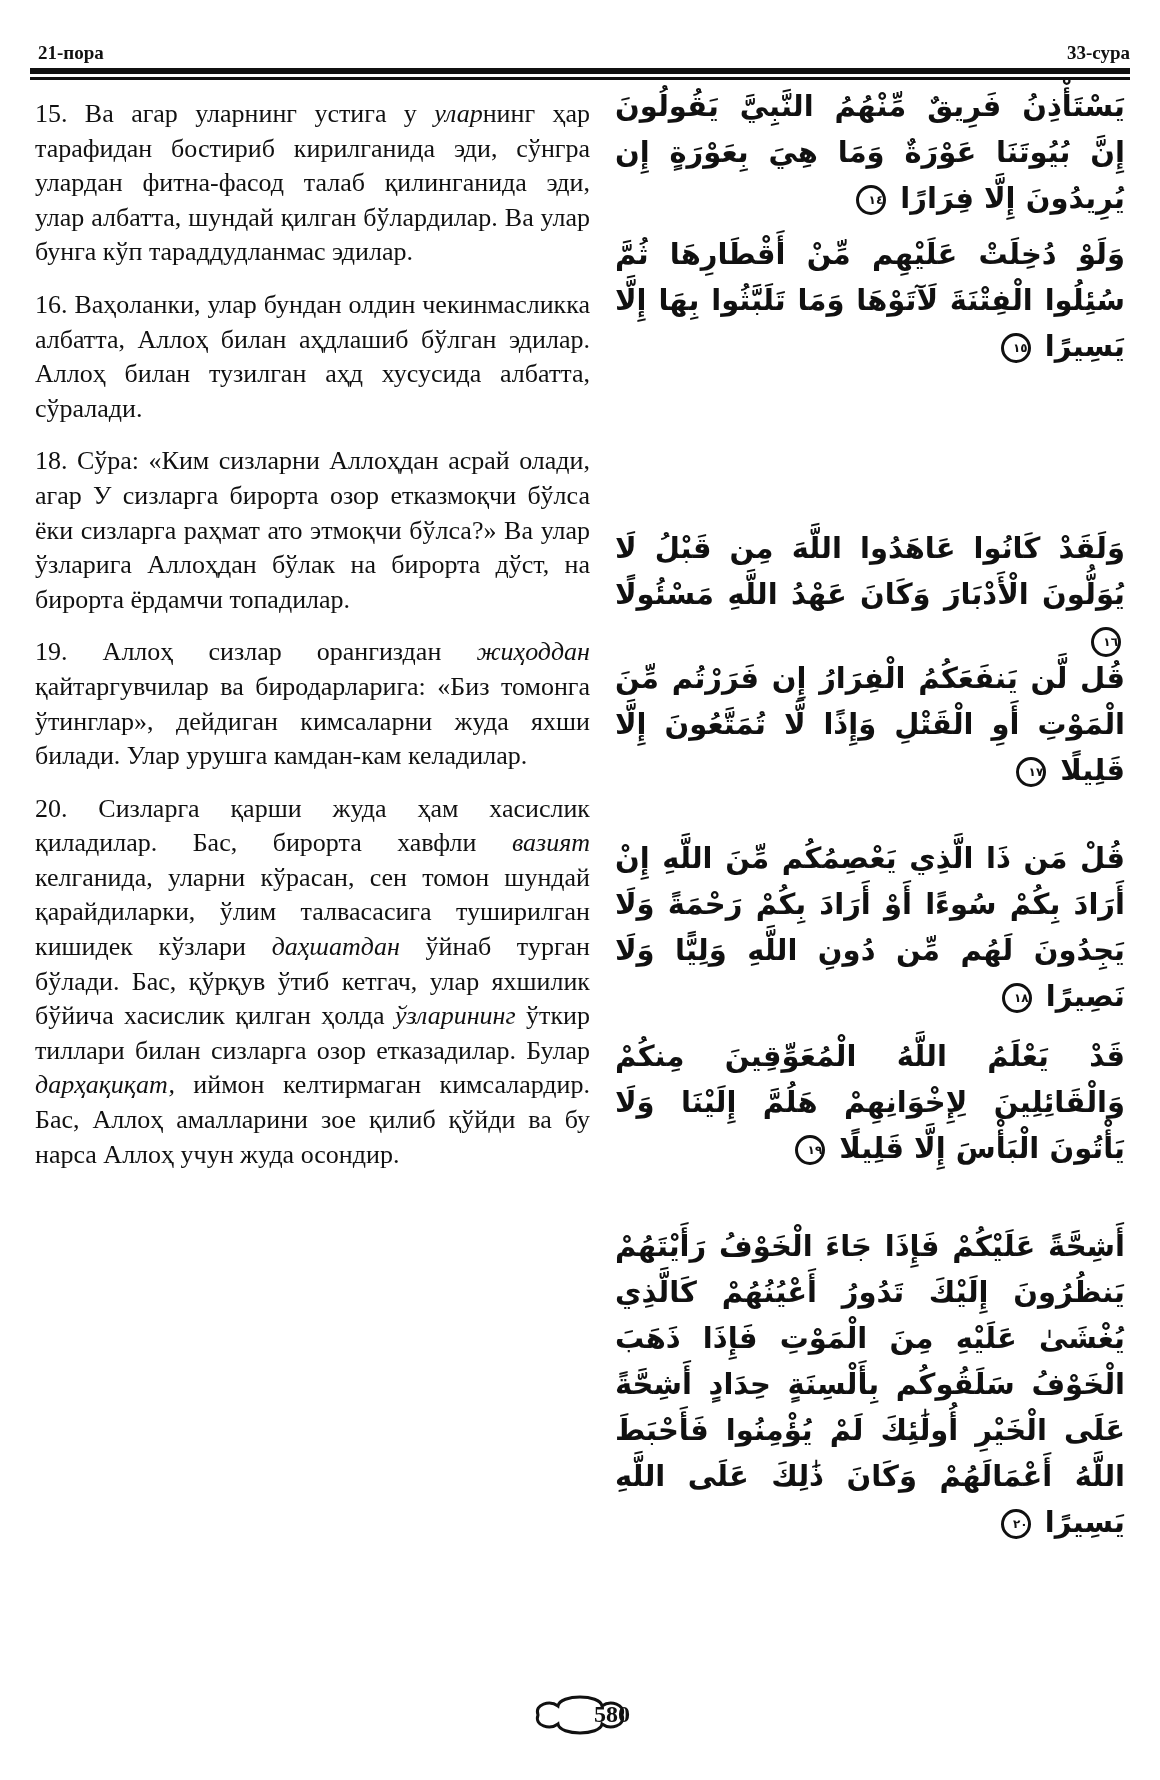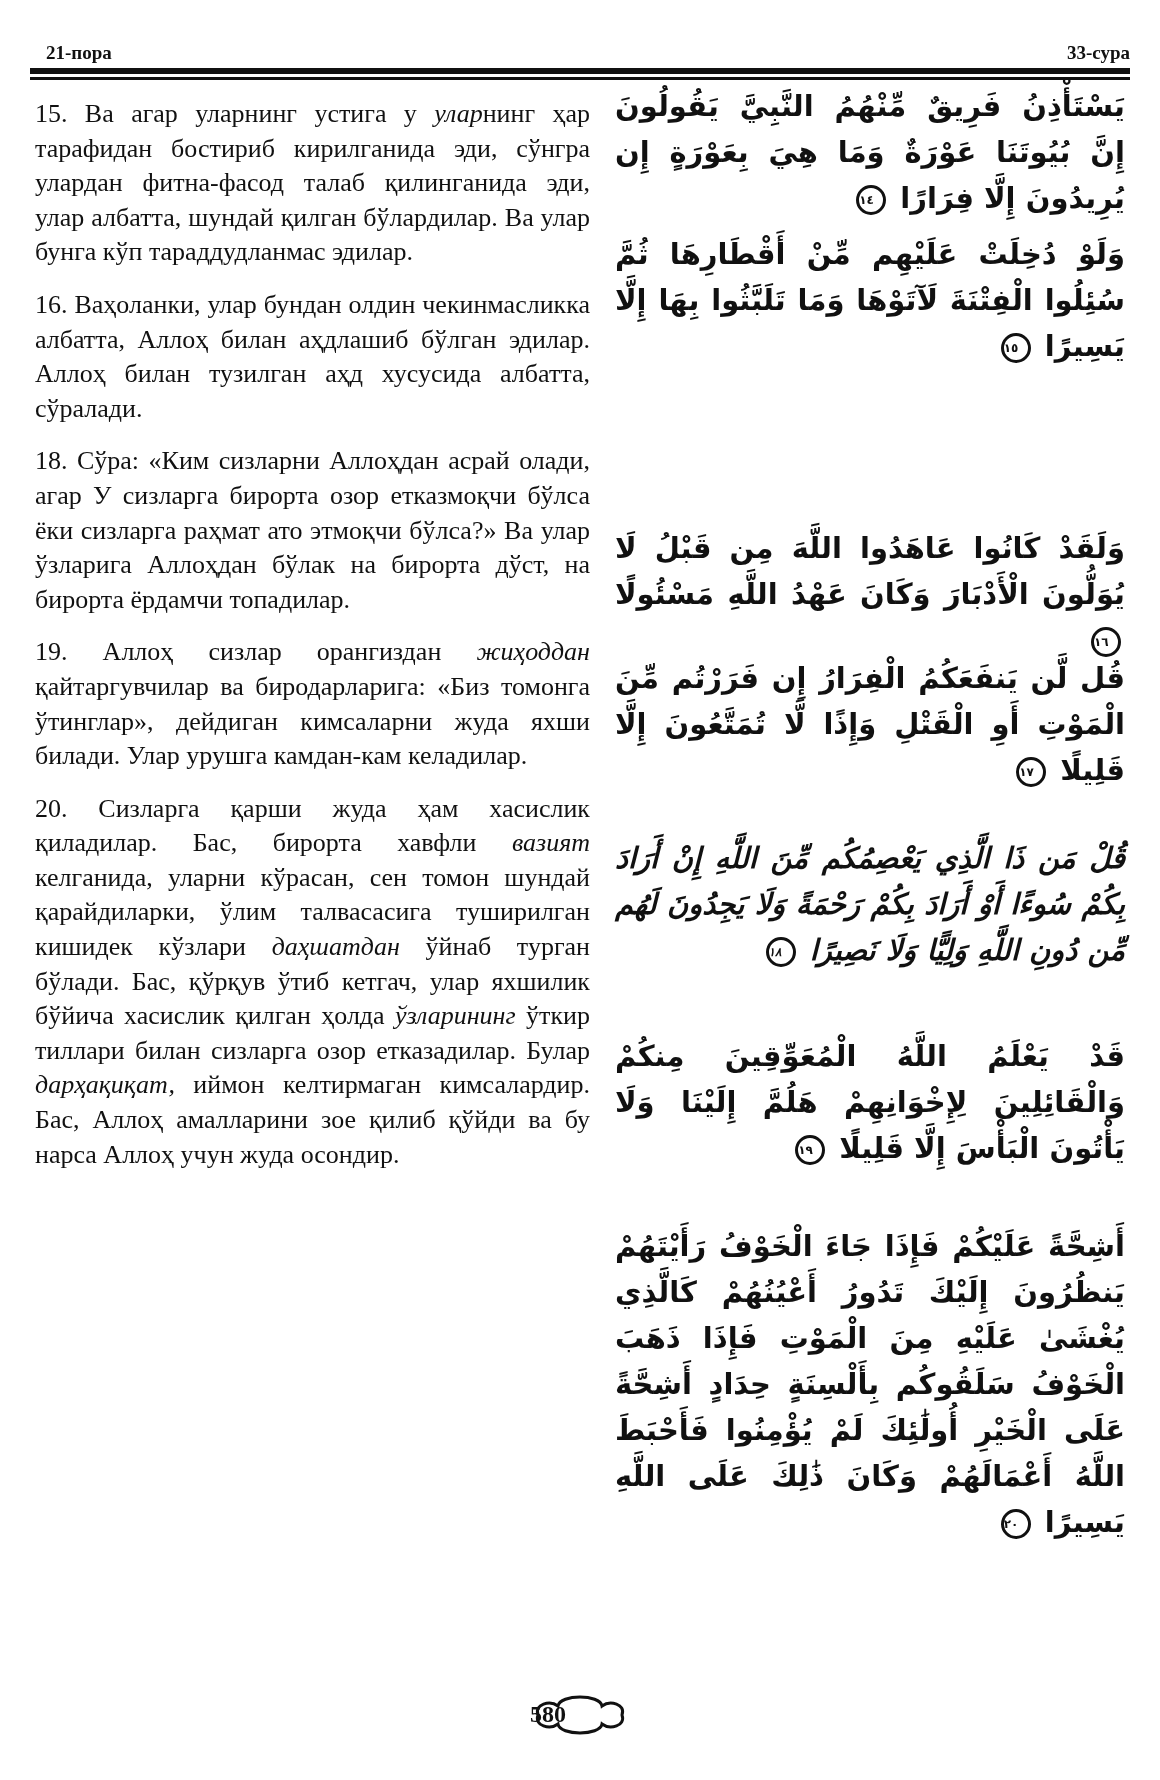--- a/index.html
+++ b/index.html
@@ -1,45 +1,45 @@
 <!DOCTYPE html>
 <html><head>
   <meta charset="utf-8">
   <style>
     html, body { margin: 0; padding: 0; background: #ffffff; }
     body { width: 1160px; height: 1780px; position: relative; overflow: hidden; color: #111; }
     .page { position: absolute; left: 0; top: 0; width: 1160px; height: 1780px; }
 
     .running-head { position: absolute; left: 30px; top: 38px; width: 1100px; height: 30px;
       font-family: "Liberation Serif", serif; font-weight: bold; font-size: 19px; }
-    .rh-left { position: absolute; left: 16px; top: 4px; }
+    .rh-left { position: absolute; left: 8px; top: 4px; }
     .rh-center { position: absolute; left: 0; right: 0; top: 4px; text-align: center; }
     .rh-right { position: absolute; right: 0; top: 4px; }
 
     .rule-thick { position: absolute; left: 30px; top: 68px; width: 1100px; height: 6px; background: #111; }
     .rule-thin { position: absolute; left: 30px; top: 77px; width: 1100px; height: 3px; background: #111; }
 
     .left-col { position: absolute; left: 35px; top: 83px; width: 555px;
       font-family: "Liberation Serif", serif; font-size: 26px; line-height: 34.6px; text-align: justify; }
     .para { margin: 0; }
     .para.gap-big { margin-top: 14px; }
     .para.gap { margin-top: 18px; }
     .para em { font-style: italic; }
 
     .right-col { position: absolute; left: 615px; top: 83px; width: 510px;
       font-family: "DejaVu Sans", sans-serif; font-weight: bold; font-size: 29px;
       direction: rtl; text-align: justify; }
     .ayah { margin: 0; line-height: 46px; }
     .ayah-marker { display: inline-block; width: 24px; height: 24px; border: 3px solid #111;
-      border-radius: 50%; font-size: 12px; line-height: 24px; text-align: left; vertical-align: middle;
+      border-radius: 50%; font-size: 12px; line-height: 24px; text-align: right; vertical-align: middle;
       direction: ltr; font-family: "DejaVu Sans", sans-serif; margin-right: 4px; }
 
     .page-number { position: absolute; left: 530px; top: 1692px; width: 100px; height: 46px; }
     .page-number svg { position: absolute; left: 0; top: 0; }
-    .page-number span { position: absolute; left: 0; right: 0; top: 9px; text-align: left;
+    .page-number span { position: absolute; left: 0; right: 0; top: 9px; text-align: right;
       font-family: "Liberation Serif", serif; font-weight: bold; font-size: 24px; }
   </style>
 </head>
 <body>
 
 <div class="page">
 
   <div class="running-head">
     <span class="rh-left">21-пора</span>
     <span class="rh-right">33-сура</span>
@@ -53,21 +53,21 @@
       <p class="para gap"><span>18. Сўра: «Ким сизларни Аллоҳдан асрай олади, агар У сизларга бирорта озор етказмоқчи бўлса ёки сизларга раҳмат ато этмоқчи бўлса?» Ва улар ўзларига Аллоҳдан бўлак на бирорта дўст, на бирорта ёрдамчи топадилар.</span></p>
       <p class="para gap"><span>19. Аллоҳ сизлар орангиздан </span><em>жиҳоддан</em><span> қайтаргувчилар ва биродарларига: «Биз томонга ўтинглар», дейдиган кимсаларни жуда яхши билади. Улар урушга камдан-кам келадилар.</span></p>
       <p class="para gap"><span>20. Сизларга қарши жуда ҳам хасислик қиладилар. Бас, бирорта хавфли </span><em>вазият</em><span> келганида, уларни кўрасан, сен томон шундай қарайдиларки, ўлим талвасасига туширилган кишидек кўзлари </span><em>даҳшатдан</em><span> ўйнаб турган бўлади. Бас, қўрқув ўтиб кетгач, улар яхшилик бўйича хасислик қилган ҳолда </span><em>ўзларининг</em><span> ўткир тиллари билан сизларга озор етказадилар. Булар </span><em>дарҳақиқат,</em><span> иймон келтирмаган кимсалардир. Бас, Аллоҳ амалларини зое қилиб қўйди ва бу нарса Аллоҳ учун жуда осондир.</span></p>
     </div>
 
   <div class="right-col" id="right-col">
       <p class="ayah" style="position: absolute; top: 0px; left: 0px; right: 0px;"><span>يَسْتَأْذِنُ فَرِيقٌ مِّنْهُمُ النَّبِيَّ يَقُولُونَ إِنَّ بُيُوتَنَا عَوْرَةٌ وَمَا هِيَ بِعَوْرَةٍ إِن يُرِيدُونَ إِلَّا فِرَارًا </span><span class="ayah-marker">١٤</span></p>
       <p class="ayah" style="position: absolute; top: 148px; left: 0px; right: 0px;"><span>وَلَوْ دُخِلَتْ عَلَيْهِم مِّنْ أَقْطَارِهَا ثُمَّ سُئِلُوا الْفِتْنَةَ لَآتَوْهَا وَمَا تَلَبَّثُوا بِهَا إِلَّا يَسِيرًا </span><span class="ayah-marker">١٥</span></p>
       <p class="ayah" style="position: absolute; top: 402px; left: 0px; right: 0px; margin-top: 40px;"><span>وَلَقَدْ كَانُوا عَاهَدُوا اللَّهَ مِن قَبْلُ لَا يُوَلُّونَ الْأَدْبَارَ وَكَانَ عَهْدُ اللَّهِ مَسْئُولًا </span><span class="ayah-marker">١٦</span></p>
       <p class="ayah" style="position: absolute; top: 572px; left: 0px; right: 0px;"><span>قُل لَّن يَنفَعَكُمُ الْفِرَارُ إِن فَرَرْتُم مِّنَ الْمَوْتِ أَوِ الْقَتْلِ وَإِذًا لَّا تُمَتَّعُونَ إِلَّا قَلِيلًا </span><span class="ayah-marker">١٧</span></p>
-      <p class="ayah" style="position: absolute; top: 752px; left: 0px; right: 0px; font-style: italic;"><span>قُلْ مَن ذَا الَّذِي يَعْصِمُكُم مِّنَ اللَّهِ إِنْ أَرَادَ بِكُمْ سُوءًا أَوْ أَرَادَ بِكُمْ رَحْمَةً وَلَا يَجِدُونَ لَهُم مِّن دُونِ اللَّهِ وَلِيًّا وَلَا نَصِيرًا </span><span class="ayah-marker">١٨</span></p>
+      <p class="ayah" style="position: absolute; top: 752px; left: 0px; right: 0px;"><span>قُلْ مَن ذَا الَّذِي يَعْصِمُكُم مِّنَ اللَّهِ إِنْ أَرَادَ بِكُمْ سُوءًا أَوْ أَرَادَ بِكُمْ رَحْمَةً وَلَا يَجِدُونَ لَهُم مِّن دُونِ اللَّهِ وَلِيًّا وَلَا نَصِيرًا </span><span class="ayah-marker">١٨</span></p>
       <p class="ayah" style="position: absolute; top: 950px; left: 0px; right: 0px;"><span>قَدْ يَعْلَمُ اللَّهُ الْمُعَوِّقِينَ مِنكُمْ وَالْقَائِلِينَ لِإِخْوَانِهِمْ هَلُمَّ إِلَيْنَا وَلَا يَأْتُونَ الْبَأْسَ إِلَّا قَلِيلًا </span><span class="ayah-marker">١٩</span></p>
       <p class="ayah" style="position: absolute; top: 1140px; left: 0px; right: 0px;"><span>أَشِحَّةً عَلَيْكُمْ فَإِذَا جَاءَ الْخَوْفُ رَأَيْتَهُمْ يَنظُرُونَ إِلَيْكَ تَدُورُ أَعْيُنُهُمْ كَالَّذِي يُغْشَىٰ عَلَيْهِ مِنَ الْمَوْتِ فَإِذَا ذَهَبَ الْخَوْفُ سَلَقُوكُم بِأَلْسِنَةٍ حِدَادٍ أَشِحَّةً عَلَى الْخَيْرِ أُولَٰئِكَ لَمْ يُؤْمِنُوا فَأَحْبَطَ اللَّهُ أَعْمَالَهُمْ وَكَانَ ذَٰلِكَ عَلَى اللَّهِ يَسِيرًا </span><span class="ayah-marker">٢٠</span></p>
     </div>
 
   <div class="page-number">
     <svg width="100" height="46" viewBox="0 0 100 46">
       <path d="M28 14 C30 2, 70 2, 72 14 C80 8, 96 12, 92 23 C96 34, 80 38, 72 32 C70 44, 30 44, 28 32 C20 38, 4 34, 8 23 C4 12, 20 8, 28 14 Z" fill="#fff" stroke="#111" stroke-width="3"></path>
     </svg>
     <span>580</span>
   </div>

